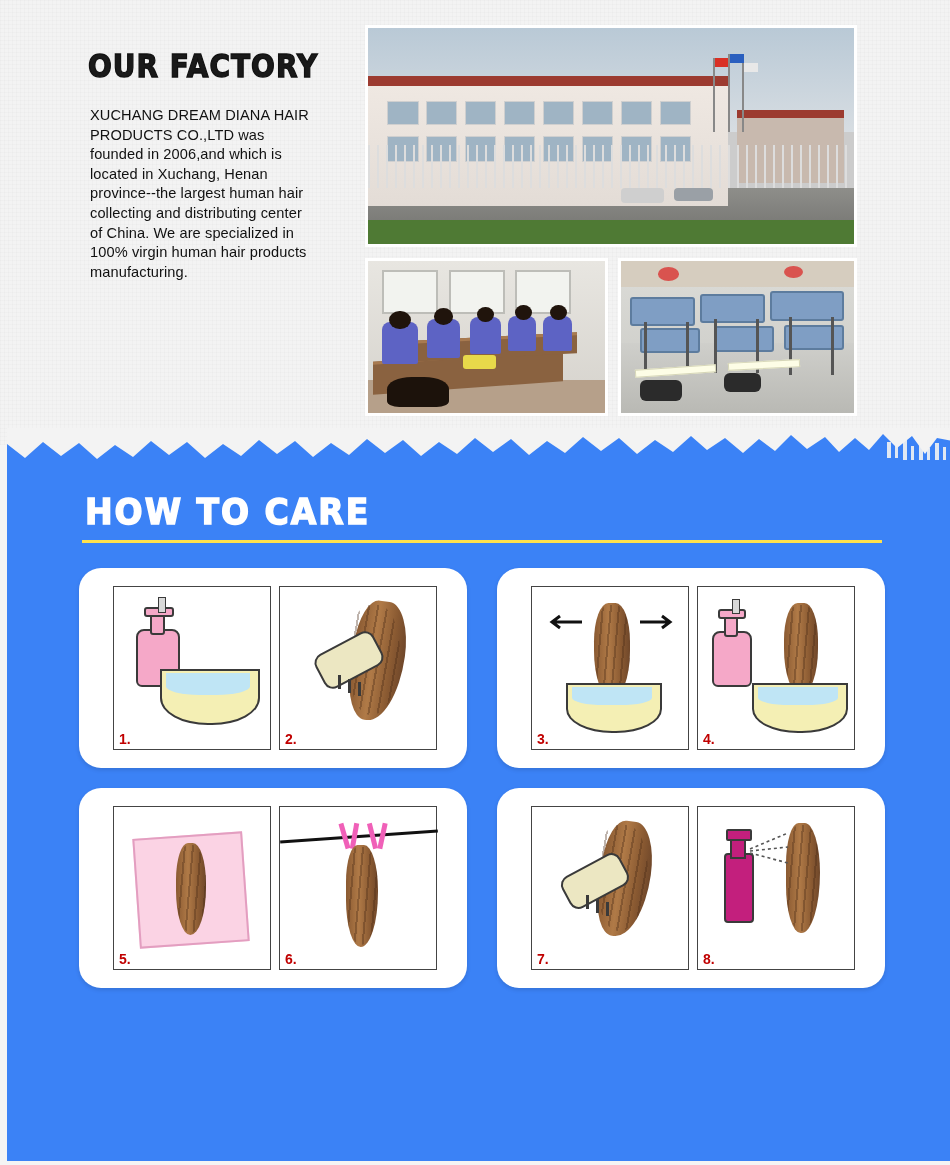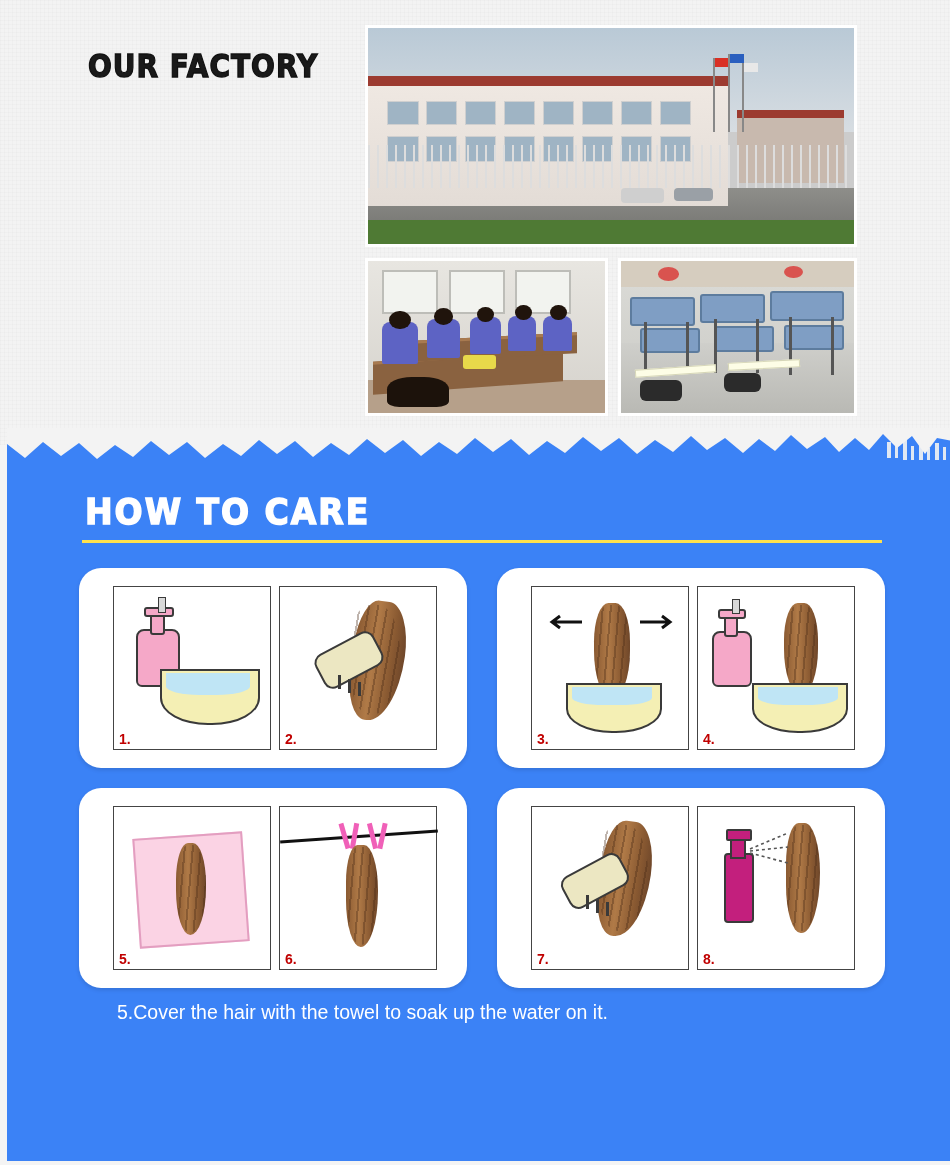--- a/index.html
+++ b/index.html
@@ -268,20 +268,21 @@
 </head>
 <body>
 
 <div class="page">
 
   <div class="top-section">
 
     <div class="factory-title">OUR FACTORY</div>
 
     <div class="factory-text">
+      <p>XUCHANG DREAM DIANA HAIR PRODUCTS CO.,LTD was founded in 2006,and which is located in Xuchang, Henan province--the largest human hair collecting and distributing center of China. We are specialized in 100% virgin human hair products manufacturing.</p>
     </div>
 
     <div class="photo photo-main">
       <div class="bld-sky"></div>
       <div class="bld-ground"></div>
       <div class="bld-grass"></div>
       <div class="bld-body"></div>
 
       <div class="bld-win" style="left:4%;  top:34%; width:6%;  height:10%;"></div>
       <div class="bld-win" style="left:12%; top:34%; width:6%;  height:10%;"></div>
@@ -464,16 +465,15 @@
             <path d="M2,22 L40,6"></path>
             <path d="M2,24 L40,20"></path>
             <path d="M2,26 L40,36"></path>
           </g>
         </svg>
         <div class="cell-num">8.</div>
       </div>
     </div>
 
     <div class="steps">
-      <div>5.Cover the hair with the towel to soak up the water on it.</div>
     </div>
   </div>
 </div>
 
 </body></html>

